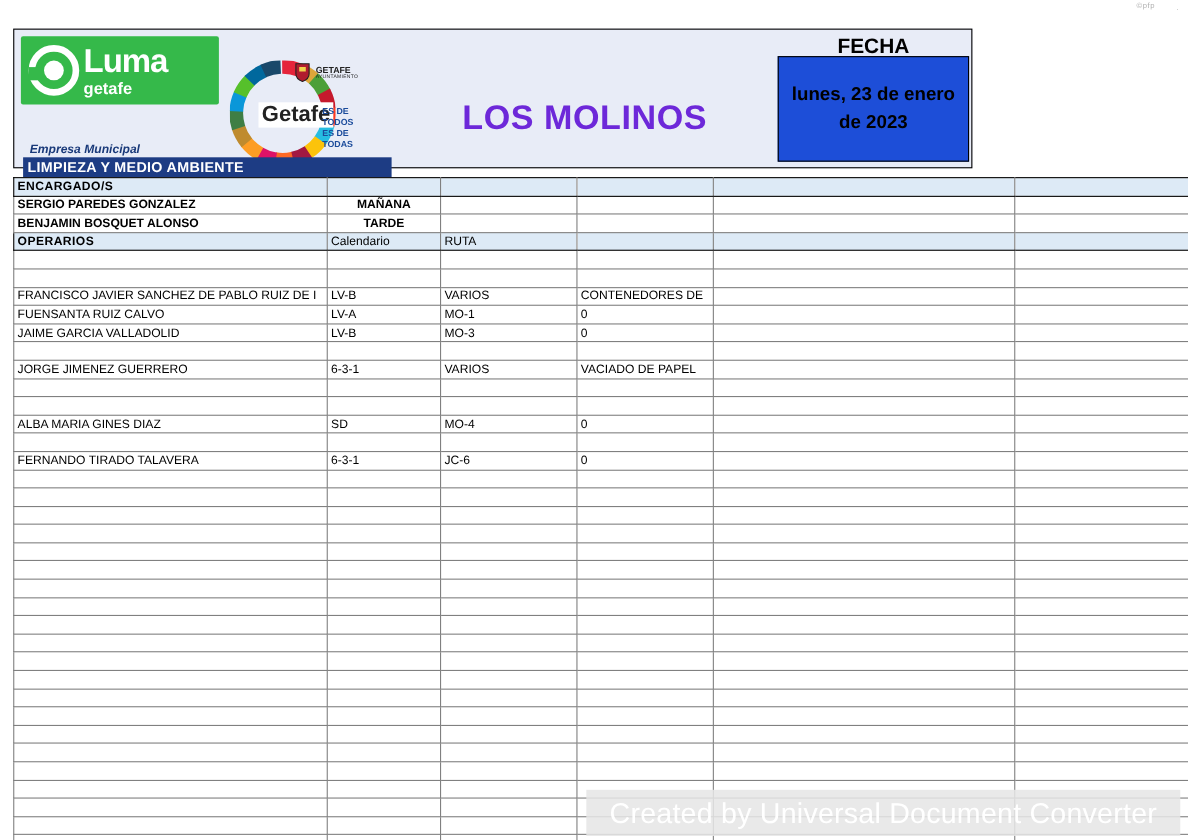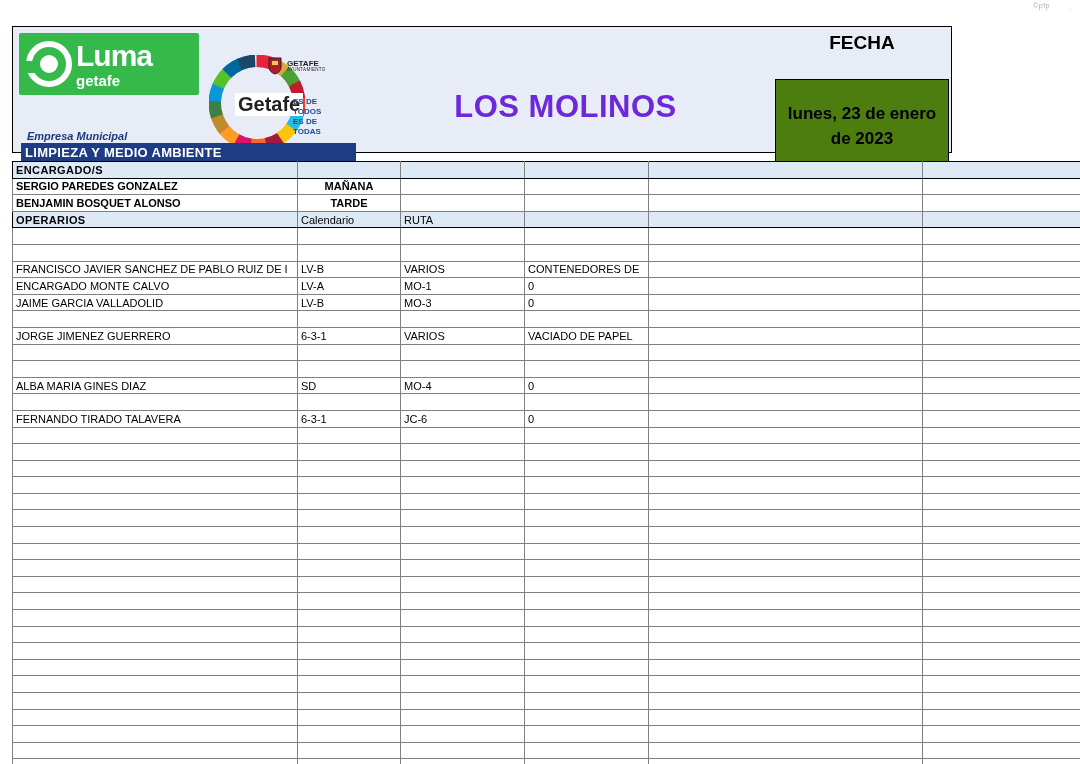--- a/index.html
+++ b/index.html
@@ -37,21 +37,21 @@
     top: 2px;
     font-size: 7px;
     color: #b0b0b0;
   }
 
   
   .header {
     position: absolute;
     left: 12px;
     top: 26px;
-    width: 940px;
+    width: 872px;
     height: 127px;
     border: 1px solid #000;
     background: #e8ecf7;
     box-sizing: border-box;
     display: flex;
   }
 
   .logo-cell {
     width: 345px;
     box-sizing: border-box;
@@ -252,29 +252,28 @@
     text-align: center;
     font-size: 19px;
     font-weight: bold;
   }
   .date-box {
     position: absolute;
     left: 2px;
     top: 24px;
     width: 174px;
     height: 96px;
-    background: #4d7c0f;
+    background: #1d4ed8;
     border: 1px solid #000;
     box-sizing: border-box;
     display: flex;
     align-items: center;
     justify-content: center;
     text-align: center;
     padding: 0 8px;
-    margin-top: 28px;
   }
   .date-box span {
     font-size: 17px;
     font-weight: bold;
     line-height: 1.45;
   }
 
   
   table.sheet {
     position: absolute;
@@ -487,21 +486,21 @@
       </tr>
       <tr>
         <td class="c0 cellv">FRANCISCO JAVIER SANCHEZ DE PABLO RUIZ DE I</td>
         <td class="c1 cellv">LV-B</td>
         <td class="c2 cellv">VARIOS</td>
         <td class="c3 cellv">CONTENEDORES DE</td>
         <td class="c4"></td>
         <td class="c5"></td>
       </tr>
       <tr>
-        <td class="c0 cellv">ENCARGADO MONTE CALVO</td>
+        <td class="c0 cellv">FUENSANTA RUIZ CALVO</td>
         <td class="c1 cellv">LV-A</td>
         <td class="c2 cellv">MO-1</td>
         <td class="c3 cellv">0</td>
         <td class="c4"></td>
         <td class="c5"></td>
       </tr>
       <tr>
         <td class="c0 cellv">JAIME GARCIA VALLADOLID</td>
         <td class="c1 cellv">LV-B</td>
         <td class="c2 cellv">MO-3</td>
@@ -730,14 +729,15 @@
         <td class="c1 cellv"></td>
         <td class="c2 cellv"></td>
         <td class="c3 cellv"></td>
         <td class="c4"></td>
         <td class="c5"></td>
       </tr>
 
     </tbody>
   </table>
 
+  <div class="udc">Created by Universal Document Converter</div>
 
 </div>
 
 </body></html>

